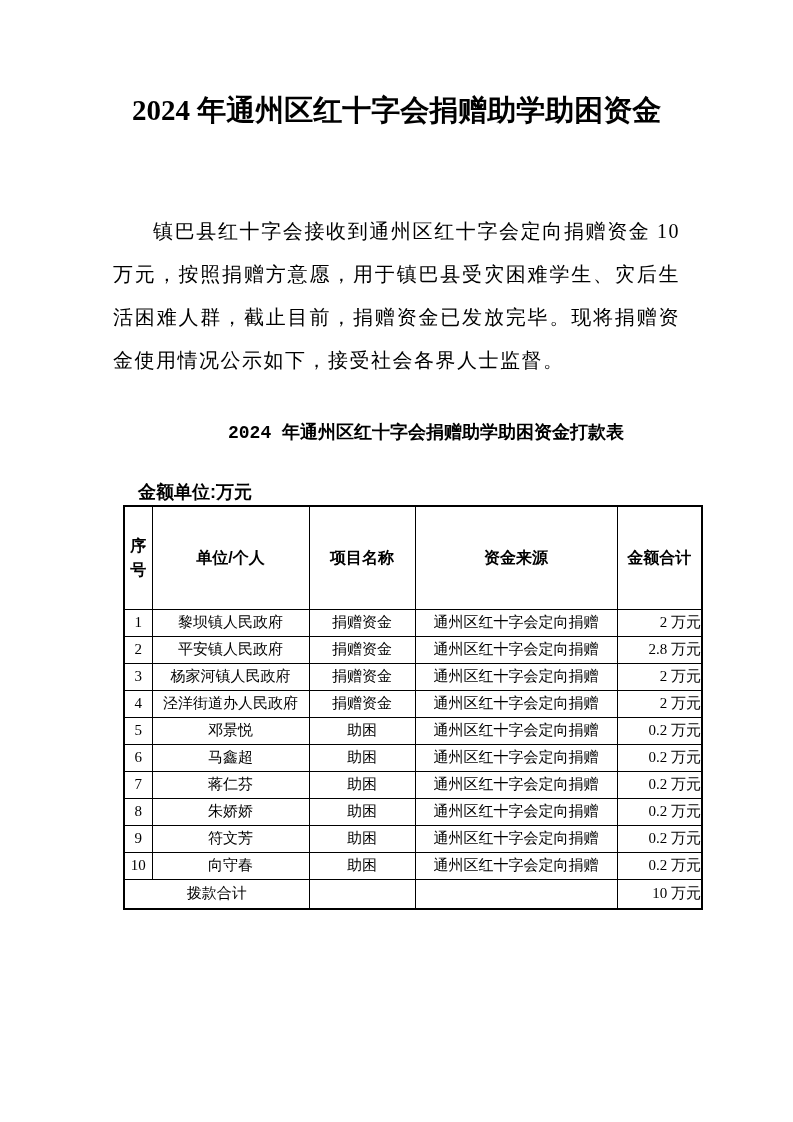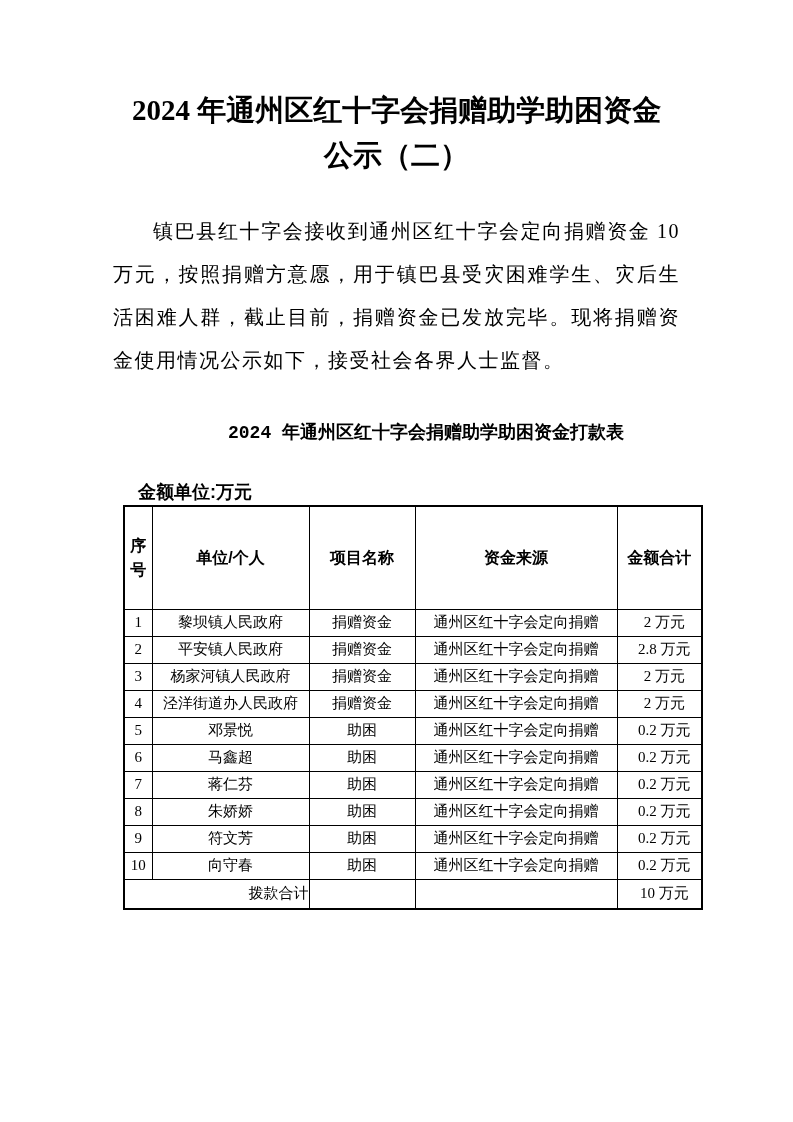--- a/index.html
+++ b/index.html
@@ -76,32 +76,31 @@
     text-align: center;
     line-height: 24px;
     word-break: break-all;
   }
   .fund-table td {
     height: 27px;
     font-size: 15px;
     text-align: center;
     font-family: "Liberation Serif", "DejaVu Serif", serif;
   }
-  .fund-table td.c-amount { text-align: center; padding-left: 10px; }
+  .fund-table td.c-amount { text-align: right; padding-left: 10px; }
   .fund-table tr.footer-row td { height: 30px; }
-  .fund-table td.c-footer-label { text-align: right; }
+  .fund-table td.c-footer-label { text-align: center; }
 </style>
 </head>
 <body>
 
 <div class="page">
 
   <h1 class="doc-title">
     <span>2024 年通州区红十字会捐赠助学助困资金</span><br>
-    <span>公示（二）</span>
   </h1>
 
   <p class="body-paragraph">镇巴县红十字会接收到通州区红十字会定向捐赠资金 10 万元，按照捐赠方意愿，用于镇巴县受灾困难学生、灾后生活困难人群，截止目前，捐赠资金已发放完毕。现将捐赠资金使用情况公示如下，接受社会各界人士监督。</p>
 
   <div class="table-title">2024 年通州区红十字会捐赠助学助困资金打款表</div>
 
   <div class="unit-note">金额单位:万元</div>
 
   <table class="fund-table">
     <colgroup>

